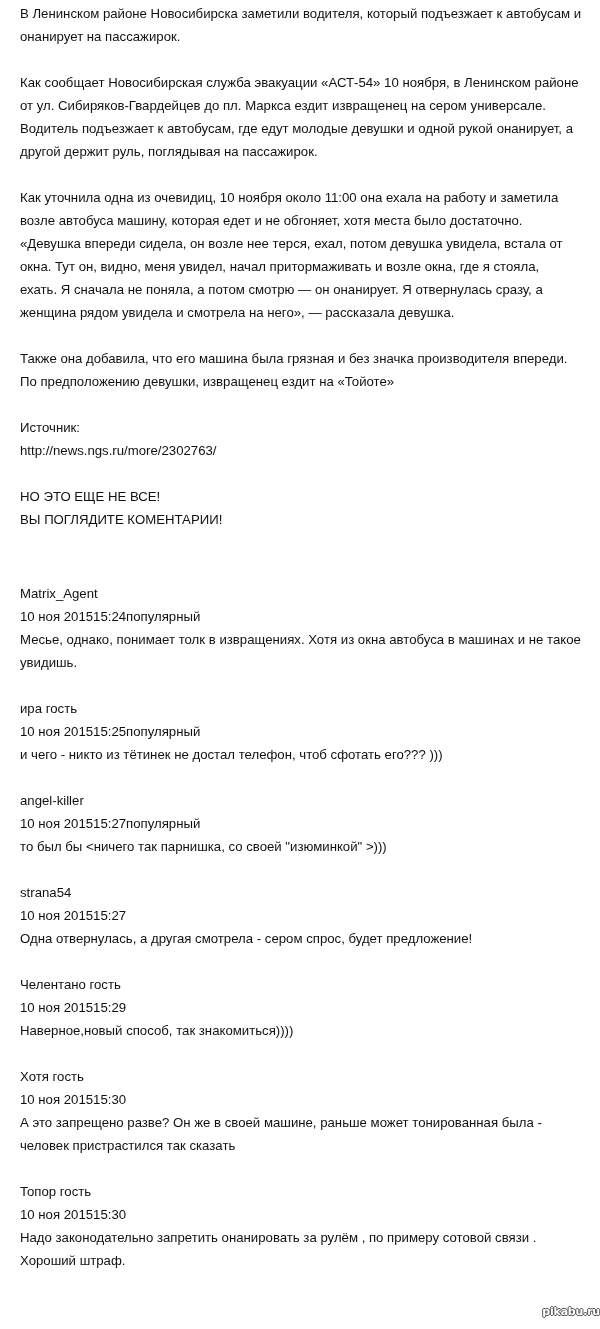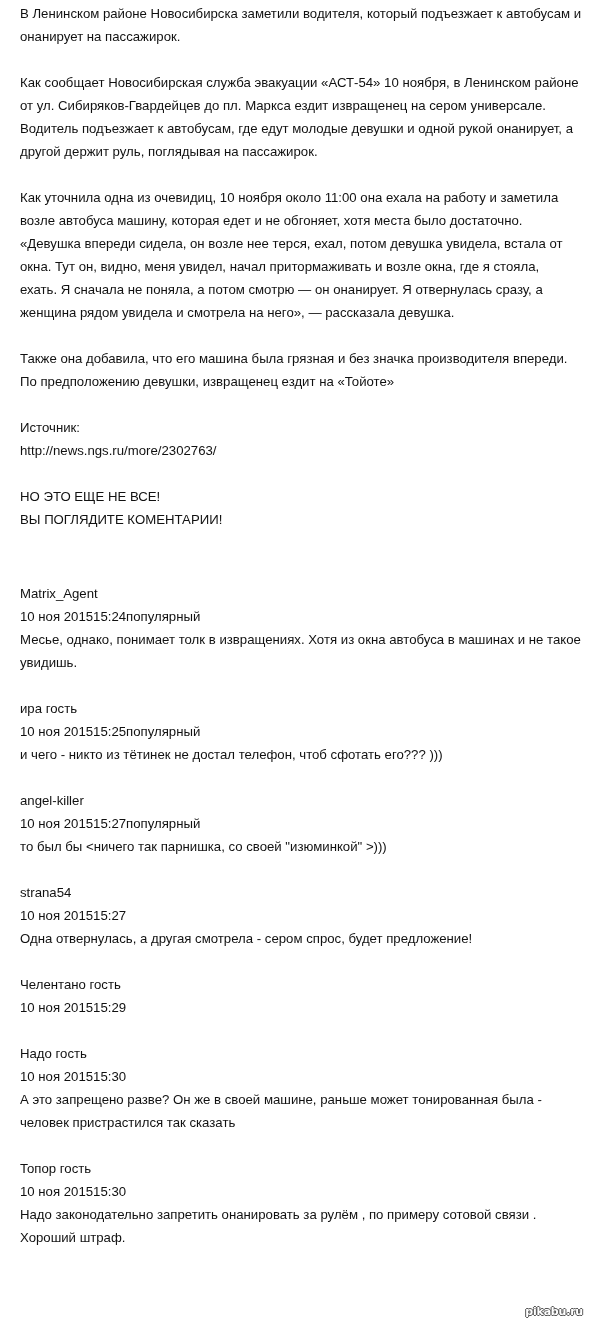--- a/index.html
+++ b/index.html
@@ -14,21 +14,21 @@
     color: #111111;
   }
   .page { position: absolute; left: 20px; top: 2px; width: 575px; }
   .para { margin: 0 0 23px 0; white-space: normal; }
   .line { display: block; }
   .spacer { height: 23px; }
   .comment { margin: 5px 0 23px 0; }
   .comment .author, .comment .meta, .comment .text { display: block; }
   .watermark {
     position: absolute;
-    right: 17px;
+    right: 0;
     bottom: 6px;
     font-family: "DejaVu Sans", sans-serif;
     font-size: 11px;
     font-weight: bold;
     color: #ffffff;
     letter-spacing: -0.2px;
     text-shadow: -1px 0 #555, 1px 0 #555, 0 -1px #555, 0 1px #555;
   }
 </style>
 </head>
@@ -97,24 +97,25 @@
 
     <div class="comment">
       <span class="author">strana54</span>
       <span class="meta">10 ноя 201515:27</span>
       <span class="text">Одна отвернулась, а другая смотрела - сером спрос, будет предложение!</span>
     </div>
 
     <div class="comment">
       <span class="author">Челентано гость</span>
       <span class="meta">10 ноя 201515:29</span>
+      <span class="text">Наверное,новый способ, так знакомиться))))</span>
     </div>
 
     <div class="comment">
-      <span class="author">Надо гость</span>
+      <span class="author">Хотя гость</span>
       <span class="meta">10 ноя 201515:30</span>
       <span class="text">А это запрещено разве? Он же в своей машине, раньше может тонированная была -</span>
       <span class="text">человек пристрастился так сказать</span>
     </div>
 
     <div class="comment">
       <span class="author">Топор гость</span>
       <span class="meta">10 ноя 201515:30</span>
       <span class="text">Надо законодательно запретить онанировать за рулём , по примеру сотовой связи .</span>
       <span class="text">Хороший штраф.</span>

